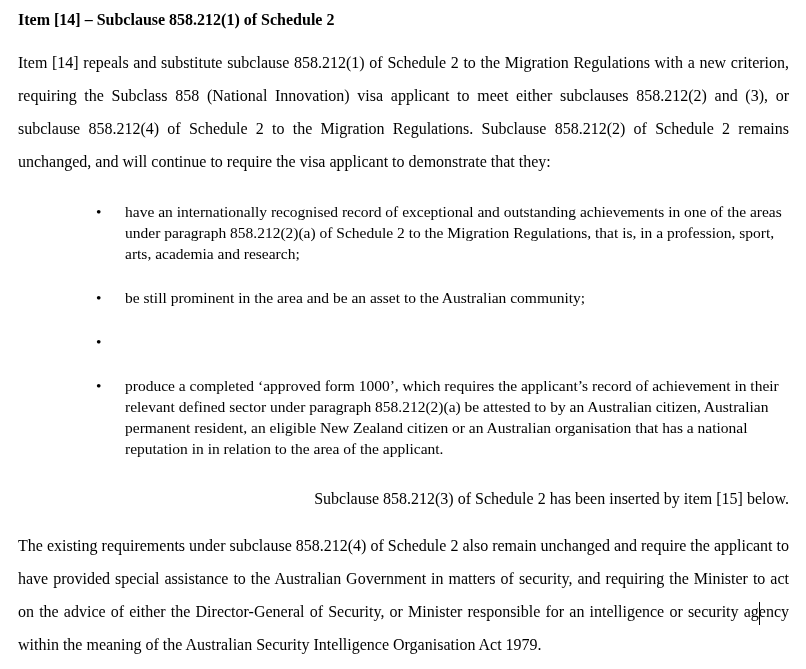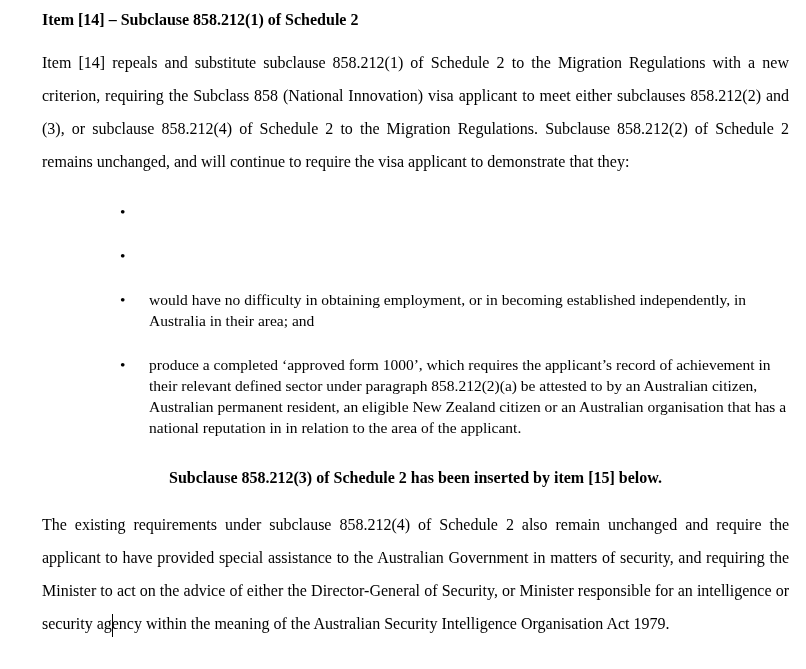--- a/index.html
+++ b/index.html
@@ -9,37 +9,35 @@
   body {
     width: 806px;
     height: 669px;
     background: #ffffff;
     color: #000000;
     font-family: "Liberation Serif", "DejaVu Serif", serif;
     overflow: hidden;
   }
   .page {
     padding: 9px 17px 0 18px;
-    margin-left: 24px;
   }
   .heading {
     font-size: 16px;
     font-weight: bold;
     line-height: 22px;
     margin: 0 0 15px 0;
   }
   .para {
     font-size: 16px;
     line-height: 33px;
     text-align: justify;
     margin: 0 0 23px 0;
   }
   .para.align-left {
-    text-align: center;
-    font-weight: bold;
+    text-align: right;
   }
   .para.tight {
     margin-bottom: 14px;
   }
   .para.last {
     margin-bottom: 0;
   }
   .bullet-list {
     margin: 0;
     padding: 0;
@@ -81,29 +79,30 @@
 <div class="page">
 
   <h1 class="heading">Item [14] – Subclause 858.212(1) of Schedule 2</h1>
 
   <p class="para">Item [14] repeals and substitute subclause 858.212(1) of Schedule 2 to the Migration Regulations with a new criterion, requiring the Subclass 858 (National Innovation) visa applicant to meet either subclauses 858.212(2) and (3), or subclause 858.212(4) of Schedule 2 to the Migration Regulations. Subclause 858.212(2) of Schedule 2 remains unchanged, and will continue to require the visa applicant to demonstrate that they:</p>
 
   <div class="bullet-list">
 
     <div class="bullet-item">
       <span class="bullet-marker">•</span>
+      <span class="bullet-text">have an internationally recognised record of exceptional and outstanding achievements in one of the areas under paragraph 858.212(2)(a) of Schedule 2 to the Migration Regulations, that is, in a profession, sport, arts, academia and research;</span>
     </div>
 
     <div class="bullet-item">
       <span class="bullet-marker">•</span>
+      <span class="bullet-text">be still prominent in the area and be an asset to the Australian community;</span>
     </div>
 
     <div class="bullet-item">
       <span class="bullet-marker">•</span>
-      <span class="bullet-text">would have no difficulty in obtaining employment, or in becoming established independently, in Australia in their area; and</span>
     </div>
 
     <div class="bullet-item">
       <span class="bullet-marker">•</span>
       <span class="bullet-text">produce a completed ‘approved form 1000’, which requires the applicant’s record of achievement in their relevant defined sector under paragraph 858.212(2)(a) be attested to by an Australian citizen, Australian permanent resident, an eligible New Zealand citizen or an Australian organisation that has a national reputation in in relation to the area of the applicant.</span>
     </div>
 
   </div>
 
   <p class="para align-left tight">Subclause 858.212(3) of Schedule 2 has been inserted by item [15] below.</p>

